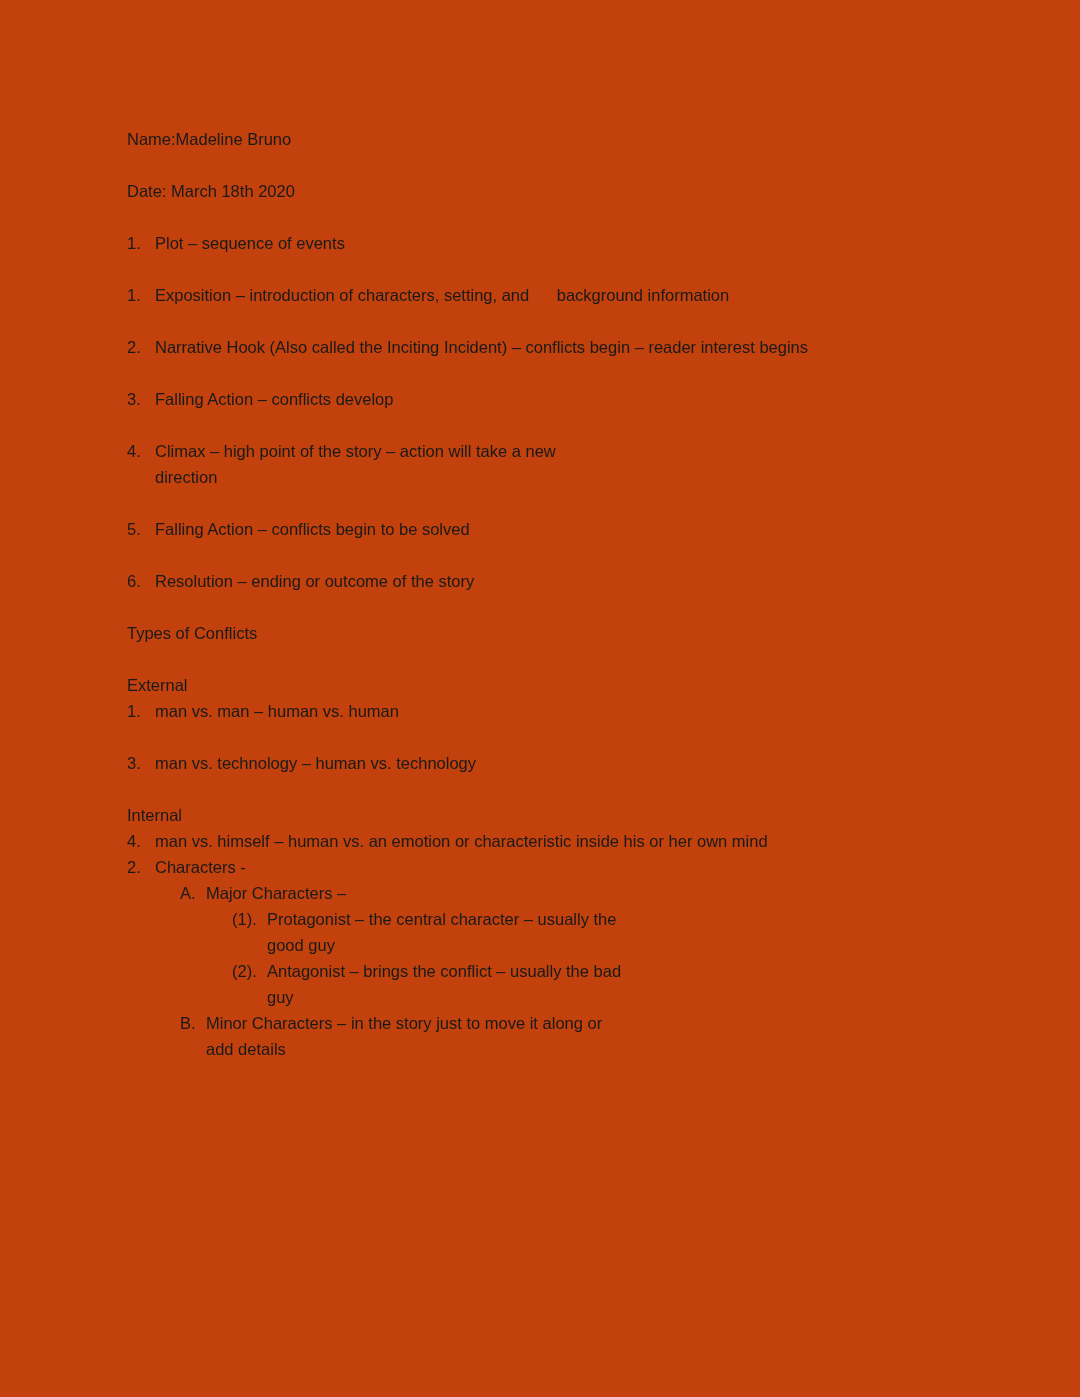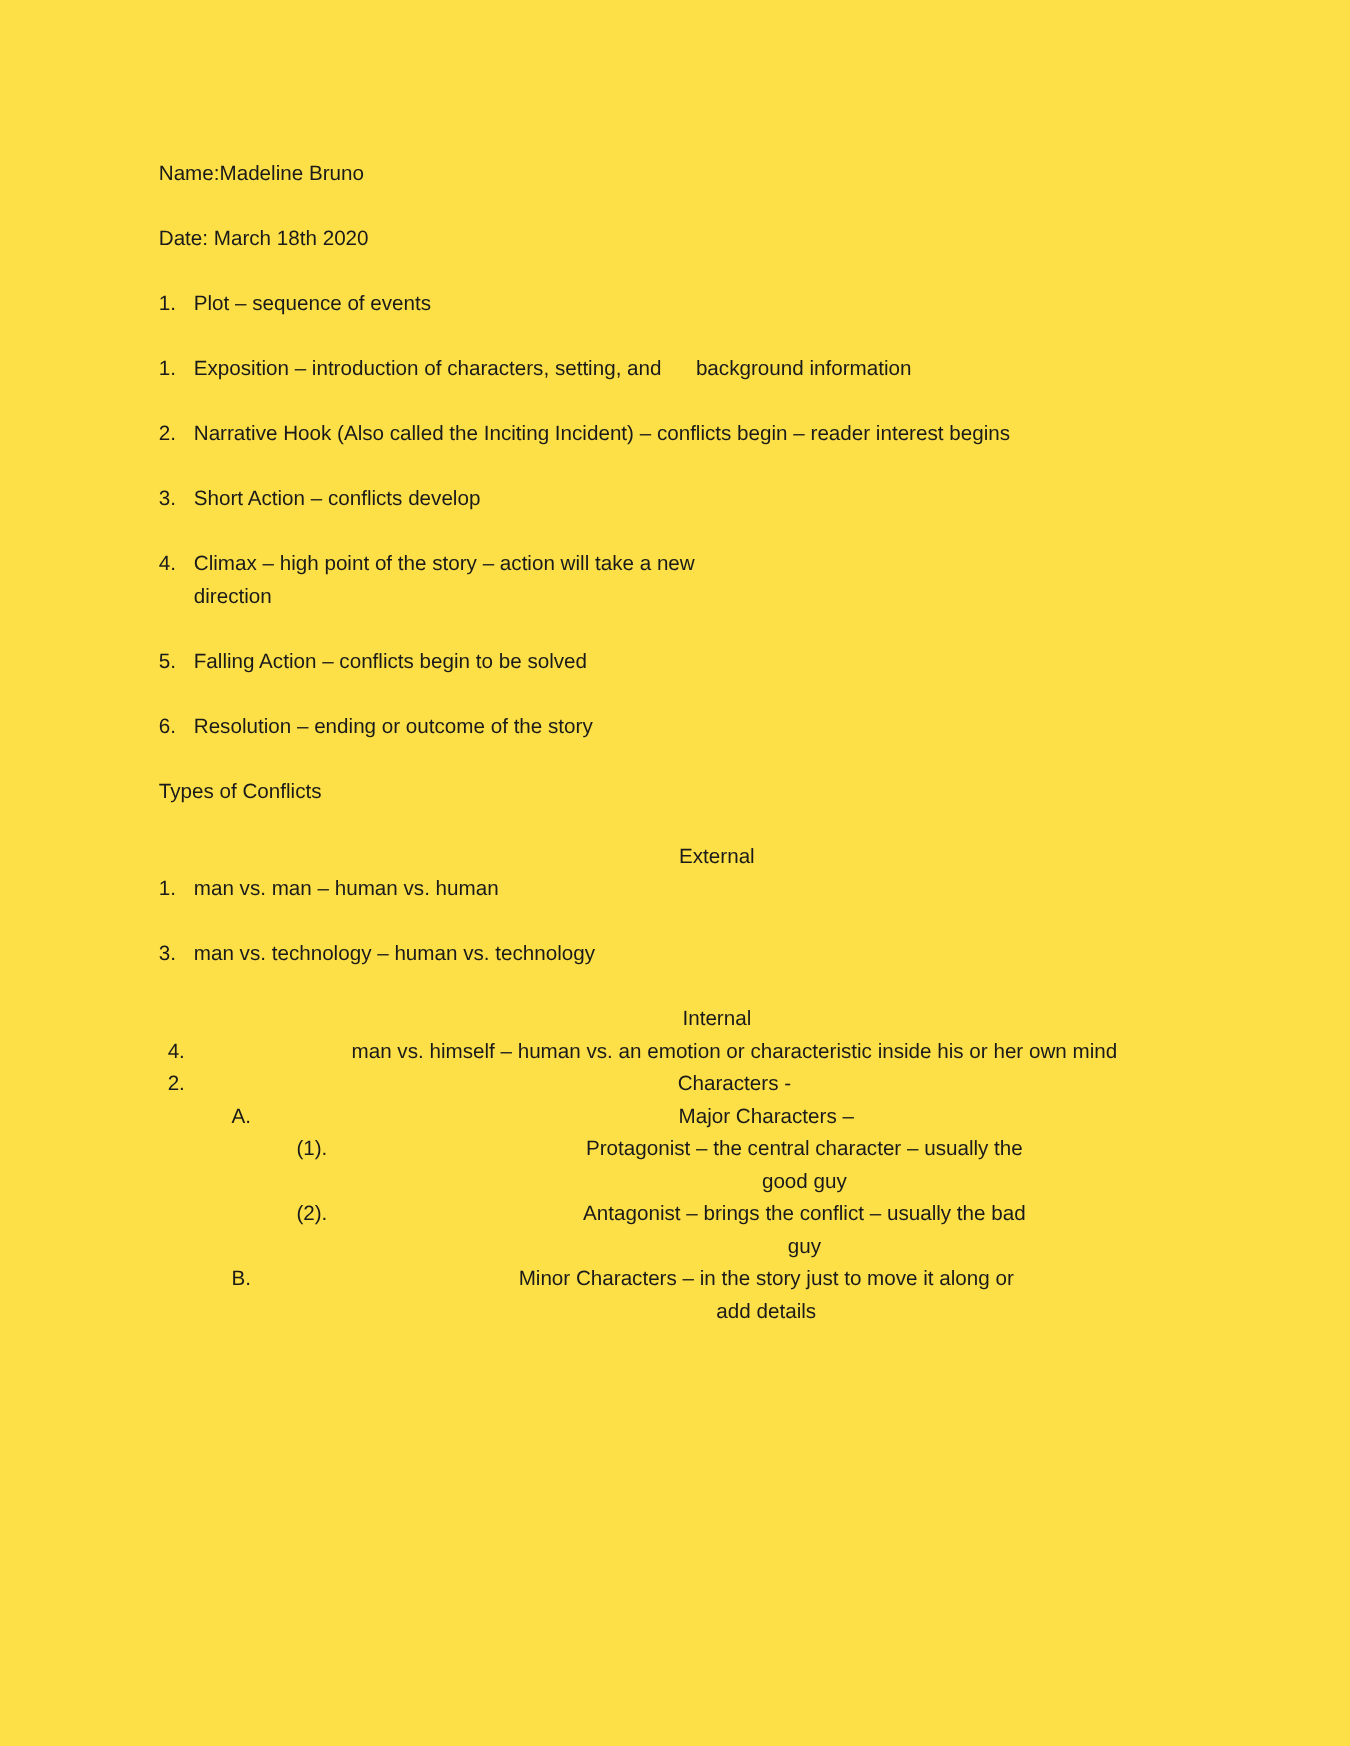--- a/index.html
+++ b/index.html
@@ -12,32 +12,31 @@
     height: 1397px;
     font-family: "Liberation Sans", sans-serif;
     color: #1a1a1a;
     overflow: hidden;
   }
   .page {
     box-sizing: border-box;
     width: 1080px;
     height: 1397px;
     padding: 126px 60px 0 127px;
-    background: #fde047;
+    background: #c2410c;
   }
   .line {
     display: flex;
     align-items: flex-start;
     font-size: 16.5px;
     line-height: 26px;
     margin: 0 0 26px 0;
   }
   .line.tight {
     margin-bottom: 0;
-    text-align: center;
   }
   .line.gap-lg {
     margin-top: 26px;
   }
   .marker {
     flex: 0 0 28px;
     white-space: pre;
   }
   .line.lvl2 { padding-left: 53px; }
   .line.lvl2 .marker { flex: 0 0 26px; }
@@ -66,21 +65,21 @@
       <div class="line num">
         <span class="marker">1.</span>
         <span class="text">Exposition – introduction of characters, setting, and      background information</span>
       </div>
       <div class="line num">
         <span class="marker">2.</span>
         <span class="text">Narrative Hook (Also called the Inciting Incident) – conflicts begin – reader interest begins</span>
       </div>
       <div class="line num">
         <span class="marker">3.</span>
-        <span class="text">Short Action – conflicts develop</span>
+        <span class="text">Falling Action – conflicts develop</span>
       </div>
       <div class="line num">
         <span class="marker">4.</span>
         <span class="text">Climax – high point of the story – action will take a new
 direction</span>
       </div>
       <div class="line num">
         <span class="marker">5.</span>
         <span class="text">Falling Action – conflicts begin to be solved</span>
       </div>

